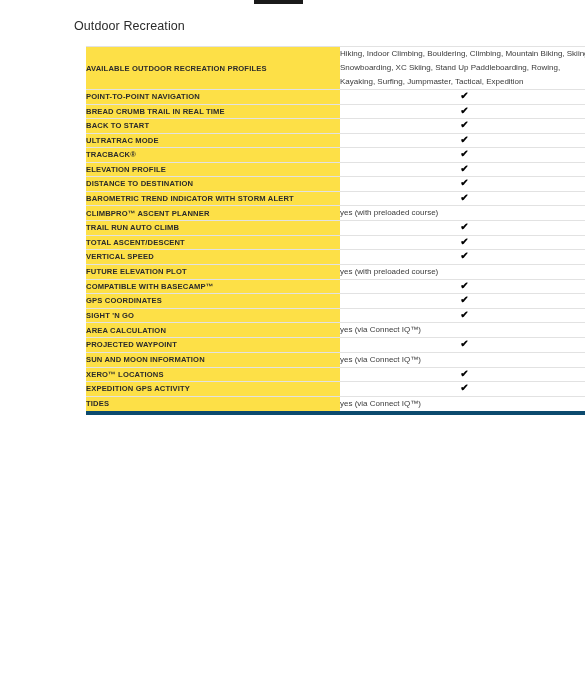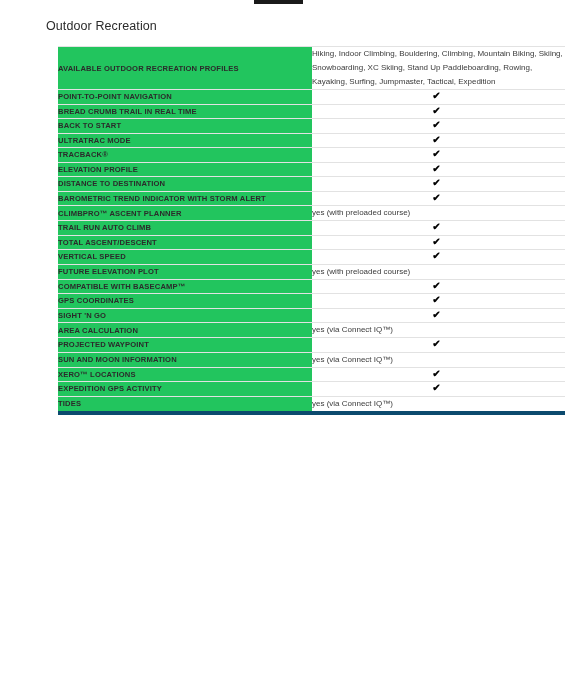--- a/index.html
+++ b/index.html
@@ -20,20 +20,21 @@
     position: absolute;
     top: 0;
     left: 254px;
     width: 49px;
     height: 4px;
     background: #1a1a1a;
   }
 
   .page-wrap {
     padding: 13px;
+    margin-left: 28px;
   }
 
   .section-title {
     font-size: 12.5px;
     font-weight: 400;
     color: #2b2b2b;
     margin: 0;
     padding: 5px 0 0 33px;
     letter-spacing: 0.1px;
     line-height: 16px;
@@ -55,21 +56,21 @@
   }
 
   .spec-table td {
     vertical-align: middle;
     padding: 0;
     border: none;
   }
 
   .cell-label {
     width: 254px;
-    background: #22c55e;
+    background: #fde047;
     border-left: 1px solid #e2e2e2;
     border-right: 1px solid #e2e2e2;
     font-size: 7.6px;
     font-weight: bold;
     letter-spacing: 0.15px;
     color: #2b2b2b;
     padding: 8px 10px 8px 13px;
     box-sizing: border-box;
     text-transform: uppercase;
     line-height: 11px;

